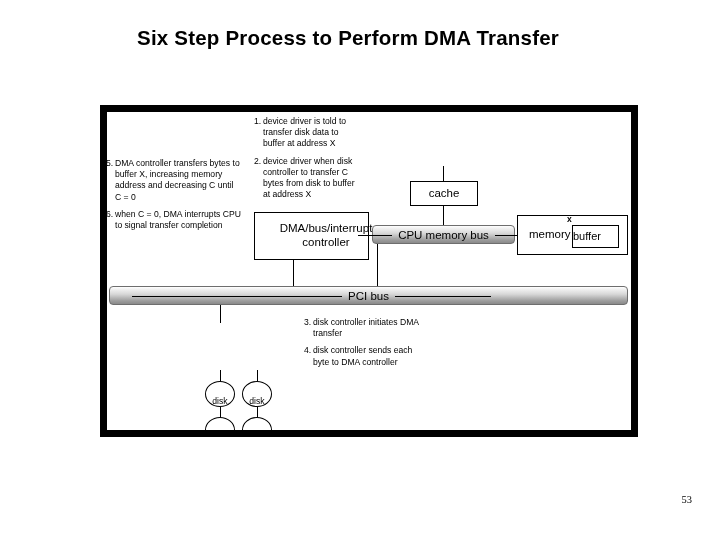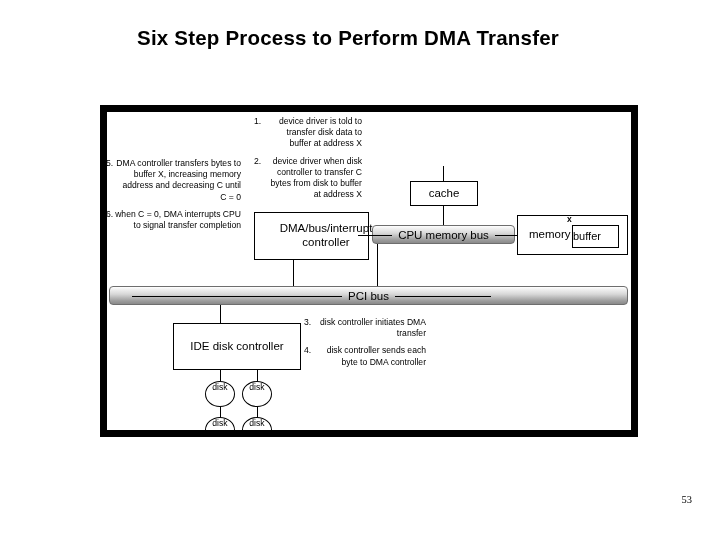--- a/index.html
+++ b/index.html
@@ -73,21 +73,21 @@
   }
   .step {
     display: flex;
     margin-bottom: 6px;
   }
   .step:last-child { margin-bottom: 0; }
   .step .num {
     width: 9px;
     flex: 0 0 9px;
   }
-  .step .txt { flex: 1 1 auto; text-align: right; }
+  .step .txt { flex: 1 1 auto; }
 
   
   .vline {
     position: absolute;
     width: 0;
     border-left: 1.7px solid #000000;
   }
 
   
   .bus {
@@ -127,21 +127,21 @@
   
   .disk {
     position: absolute;
     width: 30px;
     height: 26px;
     border: 1.6px solid #000000;
     border-radius: 50%;
     background: #ffffff;
     box-sizing: border-box;
     display: flex;
-    align-items: flex-start;
+    align-items: flex-end;
     justify-content: center;
     font-size: 8.6px;
     color: #000000;
   }
 
   
   #memory-box {
     font-size: 11.5px;
     justify-content: flex-start;
     padding-left: 11px;
@@ -248,23 +248,20 @@
     <div class="vline" style="left:186px; top:148px; height:29px;"></div>
 
     <div class="vline" style="left:270px; top:132px; height:45px;"></div>
 
     <div class="bus" id="pci-bus" style="left:2px; top:174px; width:519px; height:19px;">
       <span class="bus-label">PCI bus</span>
     </div>
 
     <div class="vline" style="left:113px; top:193px; height:18px;"></div>
 
-    <div class="dbox" id="ide-box" style="left:66px; top:211px; width:128px; height:47px;">
-      <span>IDE disk controller</span>
-    </div>
 
     <div class="vline" style="left:113px; top:258px; height:11px;"></div>
     <div class="vline" style="left:150px; top:258px; height:11px;"></div>
     <div class="vline" style="left:113px; top:295px; height:10px;"></div>
     <div class="vline" style="left:150px; top:295px; height:10px;"></div>
 
     <div class="disk" style="left:98px; top:269px;">
       <span>disk</span>
     </div>
     <div class="disk" style="left:135px; top:269px;">

